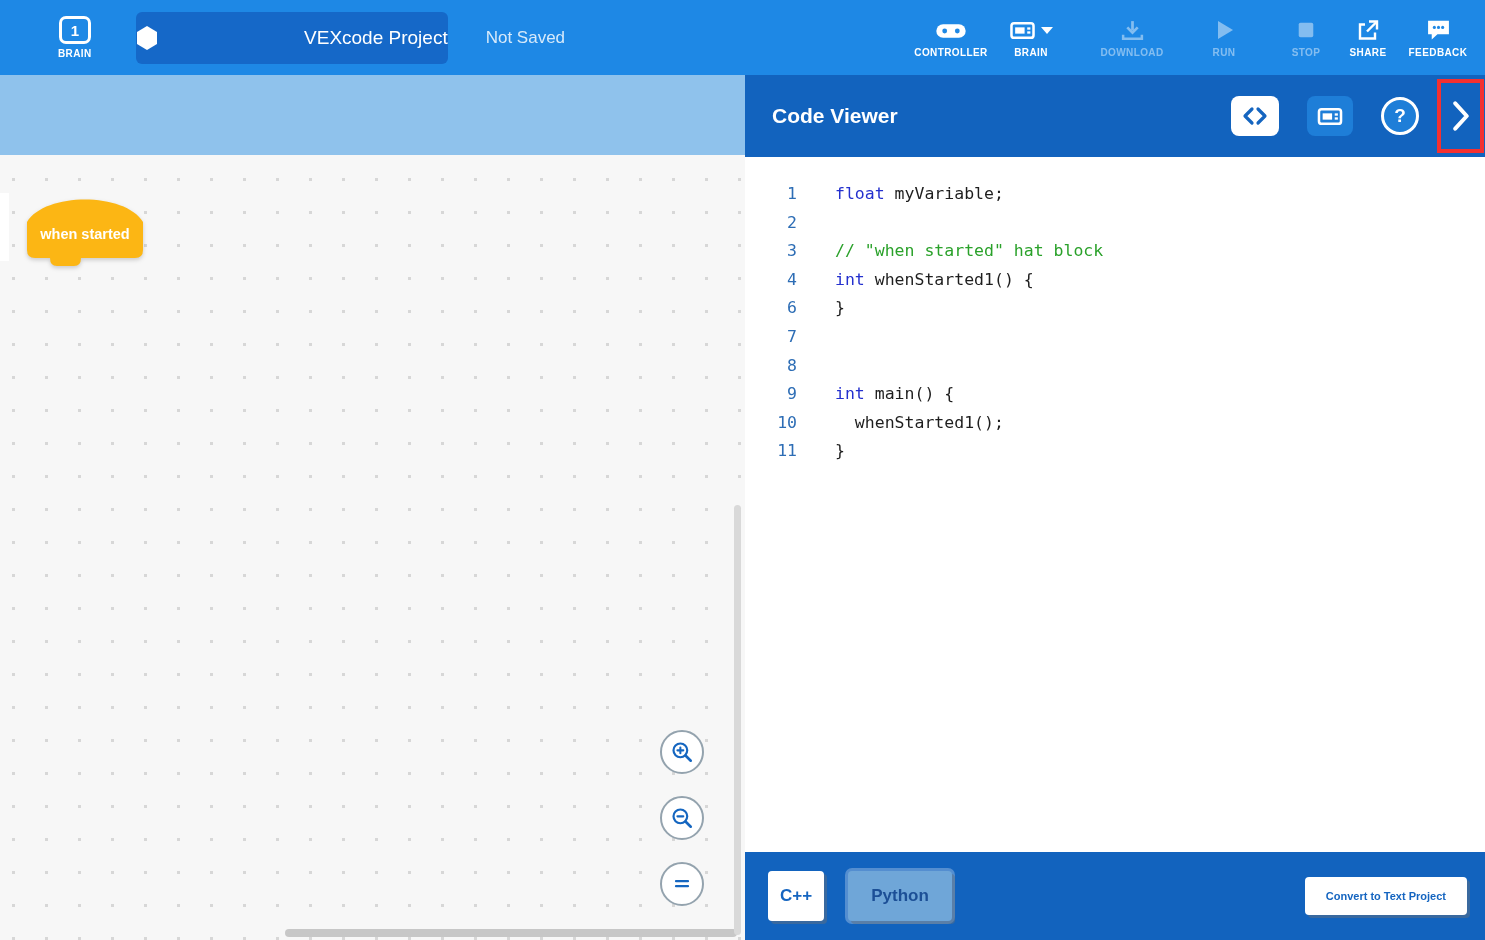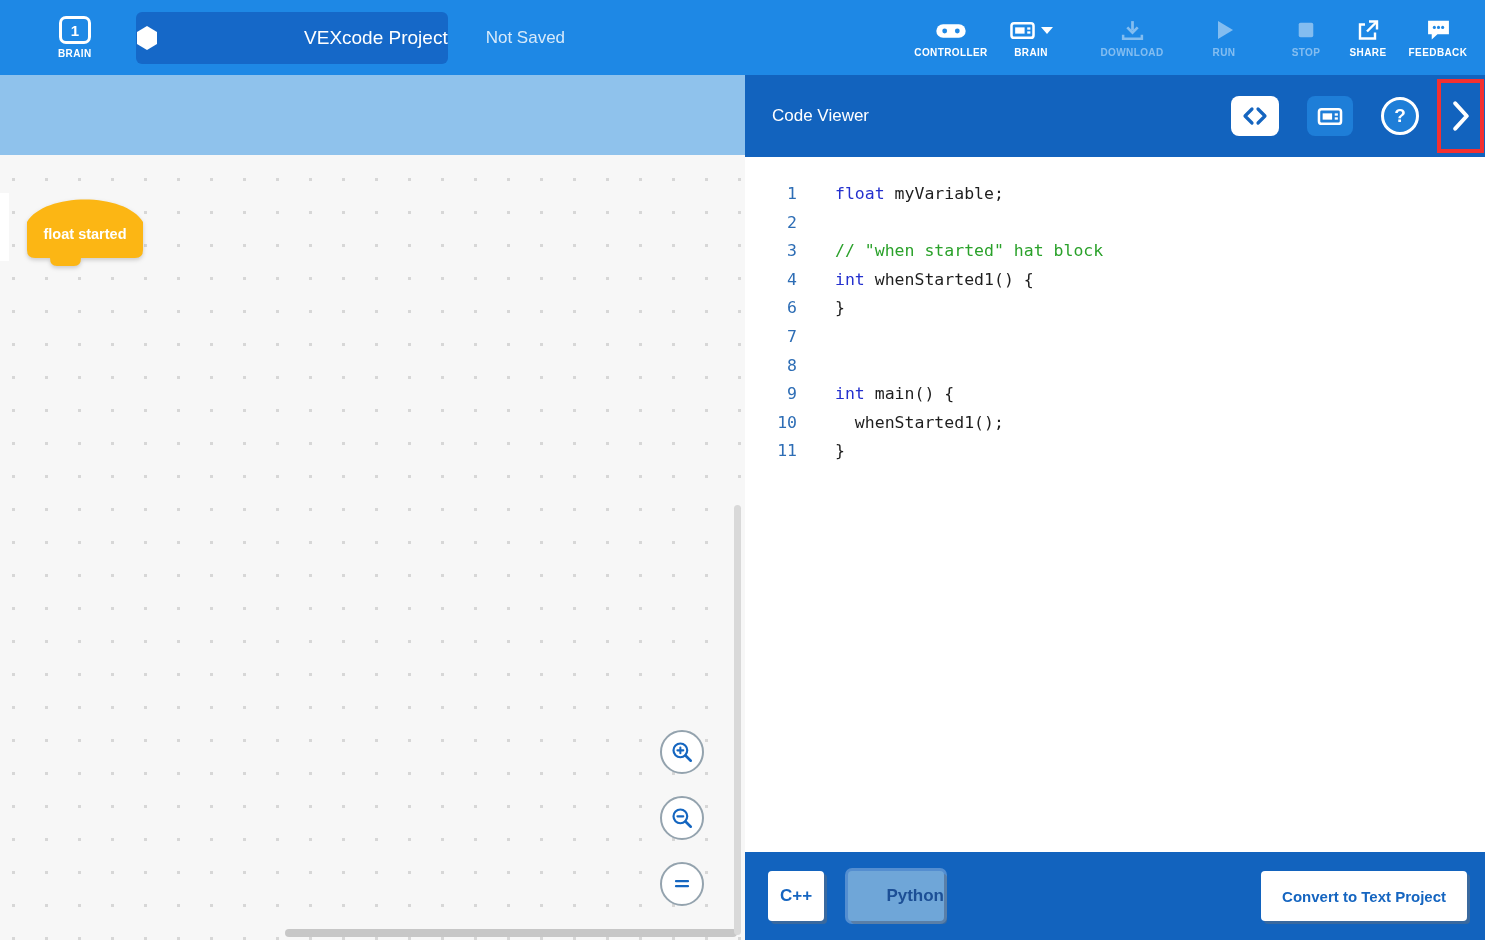--- a/index.html
+++ b/index.html
@@ -33,42 +33,42 @@
   .hat-block svg { position:absolute; left:0; top:0; }
   .hat-label { position:absolute; left:0; top:36px; width:116px; text-align:center; color:#fff; font-weight:bold; font-size:14.5px; }
   .zoom-controls { position:absolute; right:41px; top:575px; display:flex; flex-direction:column; gap:22px; }
   .zoom-btn { width:44px; height:44px; border-radius:50%; background:#fff; border:2px solid #94A3AE; display:flex; align-items:center; justify-content:center; cursor:pointer; }
   .h-scrollbar { position:absolute; bottom:3px; left:285px; width:452px; height:8px; background:#C7C7C7; border-radius:4px; cursor:pointer; }
   .v-scrollbar { position:absolute; right:4px; top:350px; width:7px; height:430px; background:#D9D9D9; border-radius:4px; cursor:pointer; }
 
   
   .code-panel { width:740px; display:flex; flex-direction:column; }
   .cv-header { height:82px; background:#1263BE; color:#fff; display:flex; align-items:center; padding-left:27px; position:relative; }
-  .cv-title { font-size:17px; font-weight:400; }
+  .cv-title { font-size:21px; font-weight:700; }
   .cv-tools { margin-left:auto; display:flex; align-items:center; gap:28px; padding-right:66px; }
   .cv-code-btn { width:48px; height:40px; background:#fff; border:none; border-radius:8px; display:flex; align-items:center; justify-content:center; cursor:pointer; }
   .cv-brain-btn { width:46px; height:40px; background:#1E7ED8; border:none; border-radius:8px; display:flex; align-items:center; justify-content:center; cursor:pointer; }
   .cv-help-btn { width:38px; height:38px; border-radius:50%; background:#1E7ED8; border:3px solid #fff; color:#fff; font-weight:bold; font-size:19px; font-family:inherit; display:flex; align-items:center; justify-content:center; cursor:pointer; }
   .chev-box { position:absolute; right:1px; top:4px; width:47px; height:74px; border:4px solid #F43030; display:flex; align-items:center; justify-content:center; }
   .chev-btn { background:transparent; border:none; cursor:pointer; display:flex; align-items:center; justify-content:center; }
 
   .cv-body { flex:1; background:#fff; overflow:hidden; padding-top:23px; font-family:"DejaVu Sans Mono", monospace; font-size:16.5px; }
   .code-line { line-height:28.6px; white-space:pre; }
   .ln { display:inline-block; width:52px; text-align:right; color:#2D6DB5; }
   .lc { padding-left:38px; color:#1E1E1E; }
   .tok-k { color:#2430CE; }
   .tok-c { color:#2AA12A; }
   .tok-n { color:#1750EB; }
   .tok-p { color:#1E1E1E; }
 
   .cv-footer { height:88px; background:#1263BE; display:flex; align-items:center; padding:0 18px 0 23px; gap:24px; }
   .lang-btn { height:50px; border:none; border-radius:4px; font-family:inherit; font-weight:bold; font-size:17px; cursor:pointer; }
   .lang-btn.cpp { width:56px; background:#fff; color:#1565C0; box-shadow:3px 3px 0 rgba(96,112,128,.5); }
-  .lang-btn.python { width:96px; background:#6FA6D8; color:#1C4F96; box-shadow:3px 3px 0 rgba(96,112,128,.5), 0 0 0 3px rgba(255,255,255,.28);text-align:right; }
-  .convert-btn { margin-left:auto; height:50px; padding:0 21px; background:#fff; border:none; border-radius:4px; color:#1565C0; font-family:inherit; font-weight:bold; font-size:15px; cursor:pointer; box-shadow:3px 3px 0 rgba(96,112,128,.5); }
+  .lang-btn.python { width:104px; background:#6FA6D8; color:#1C4F96; box-shadow:3px 3px 0 rgba(96,112,128,.5), 0 0 0 3px rgba(255,255,255,.28); }
+  .convert-btn { margin-left:auto; height:38px; padding:0 21px; background:#fff; border:none; border-radius:4px; color:#1565C0; font-family:inherit; font-weight:bold; font-size:11px; cursor:pointer; box-shadow:3px 3px 0 rgba(96,112,128,.5); }
 </style>
 </head>
 <body>
 
 <header class="topbar">
   <div class="slot-btn">
     <div class="slot-glyph">
       <span>1</span>
     </div>
     <span class="tb-label">BRAIN</span>
@@ -168,21 +168,21 @@
 
   <section class="workspace">
     <div class="toolbox-strip"></div>
     <div class="canvas">
       <div class="left-notch"></div>
 
       <div class="hat-block">
         <svg width="116" height="77" viewBox="0 0 116 77">
           <path d="M0 32 C 18 2, 98 2, 116 32 L 116 60 Q 116 68 108 68 L 54 68 Q 54 76 47 76 L 30 76 Q 23 76 23 68 L 8 68 Q 0 68 0 60 Z" fill="#FCB614"></path>
         </svg>
-        <span class="hat-label">float started</span>
+        <span class="hat-label">when started</span>
       </div>
 
       <div class="zoom-controls">
         <button class="zoom-btn">
           <span style="display:flex;">
             <svg width="24" height="24" viewBox="0 0 22 22">
                 <circle cx="9.5" cy="9.5" r="6.3" fill="none" stroke="#1566C0" stroke-width="2"></circle>
                 <path d="M14.2 14.2 L19 19" stroke="#1566C0" stroke-width="2.4" stroke-linecap="round"></path>
                 <path d="M9.5 6.8 v5.4 M6.8 9.5 h5.4" stroke="#1566C0" stroke-width="1.9" stroke-linecap="round"></path>
               </svg>

